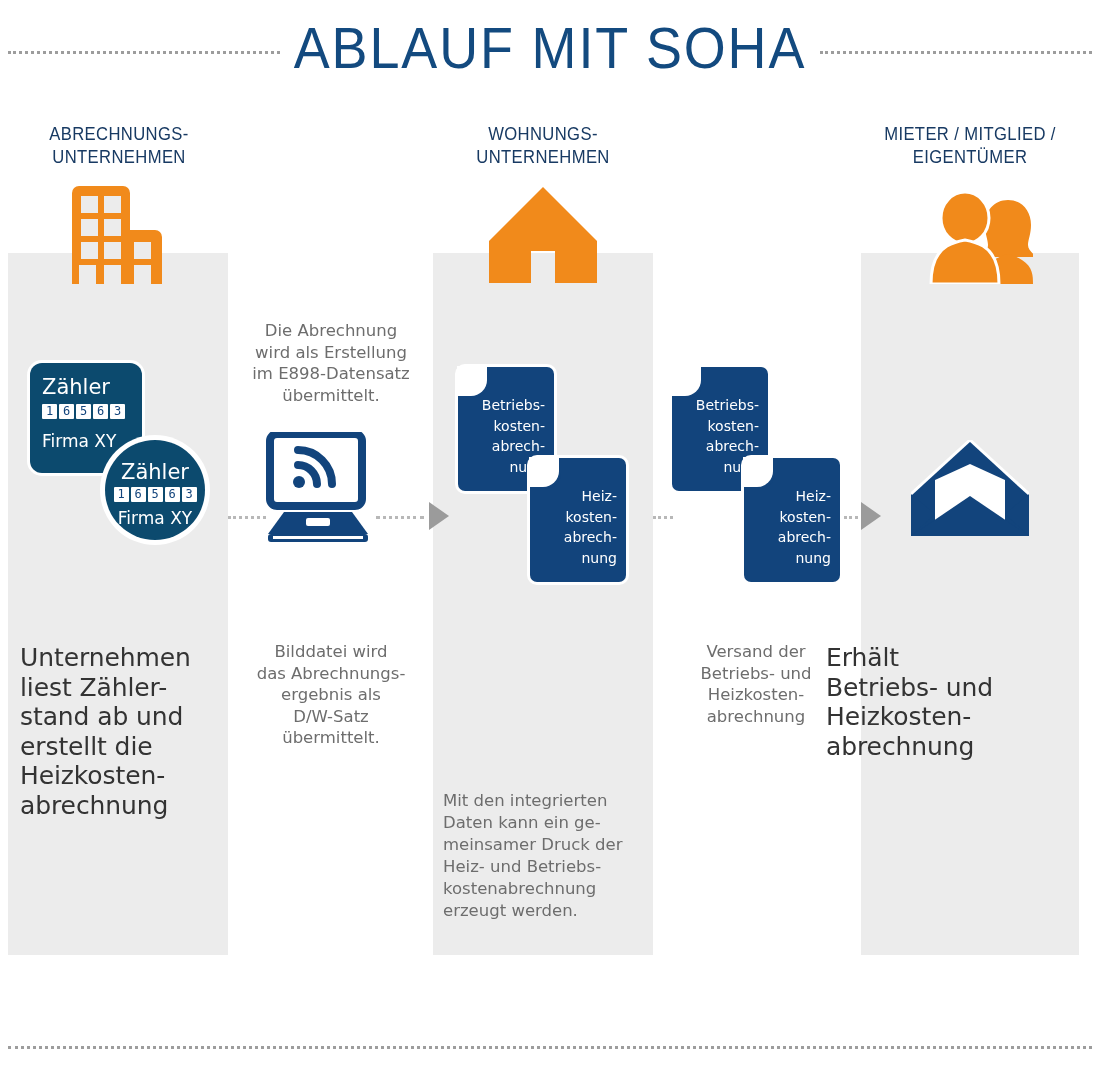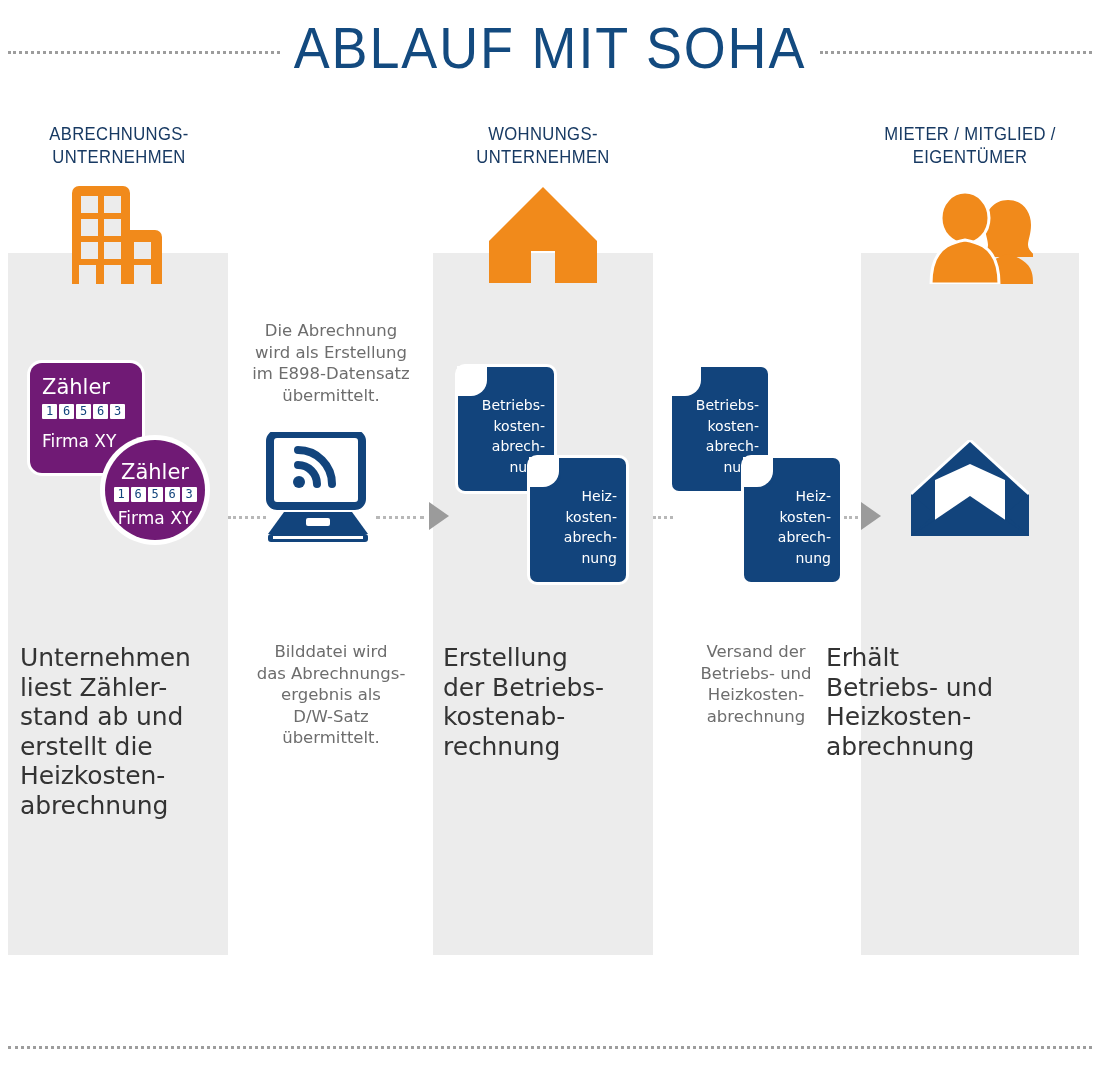--- a/index.html
+++ b/index.html
@@ -79,21 +79,21 @@
     position:absolute;
     color:#6d6d6d;
     font-size:16.5px;
     line-height:22px;
     white-space:pre-line;
   }
 
   
   .meter{
     position:absolute;
-    background:#701a75;
+    background:#0c4a6e;
     color:#ffffff;
     box-sizing:border-box;
   }
   .meter.rect{
     border-radius:12px;
     box-shadow:0 0 0 3px #ffffff;
   }
   .meter.circ{
     border-radius:50%;
     box-shadow:0 0 0 5px #ffffff;
@@ -287,24 +287,26 @@
 nung</div>
   </div>
   <div class="doc" style="left:530px;top:458px;width:96px;height:124px;">
     <div class="fold"></div>
     <div class="doc-label">Heiz-
 kosten-
 abrech-
 nung</div>
   </div>
 
-  <div class="big-text" style="left:443px;top:643px;width:210px;">Erstellung
-der Betriebs-
-kostenab-
-rechnung</div>
+  <div class="sub-text" style="left:443px;top:790px;width:210px;">Mit den integrierten
+Daten kann ein ge-
+meinsamer Druck der
+Heiz- und Betriebs-
+kostenabrechnung
+erzeugt werden.</div>
 
   <div class="doc" style="left:672px;top:367px;width:96px;height:124px;">
     <div class="fold"></div>
     <div class="doc-label">Betriebs-
 kosten-
 abrech-
 nung</div>
   </div>
   <div class="doc" style="left:744px;top:458px;width:96px;height:124px;">
     <div class="fold"></div>

